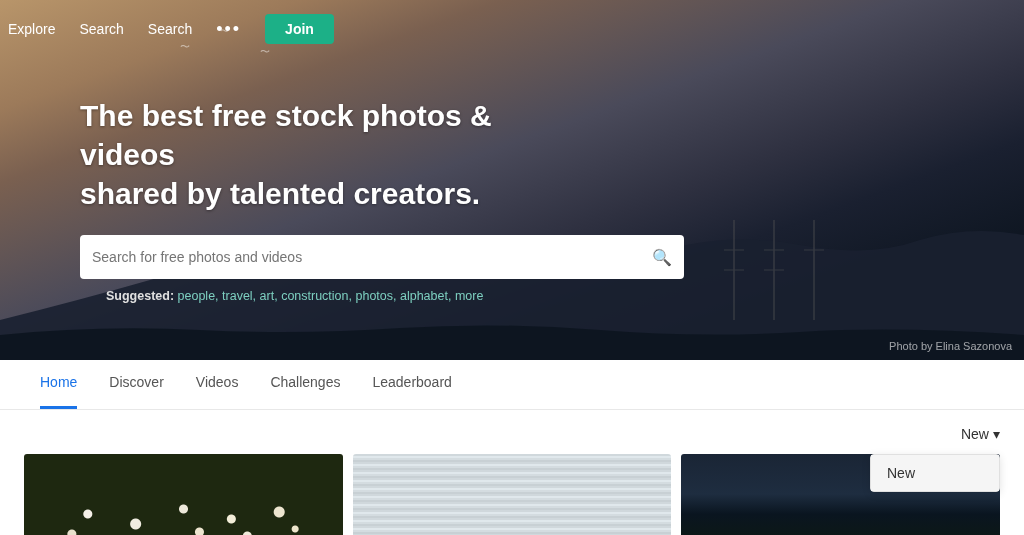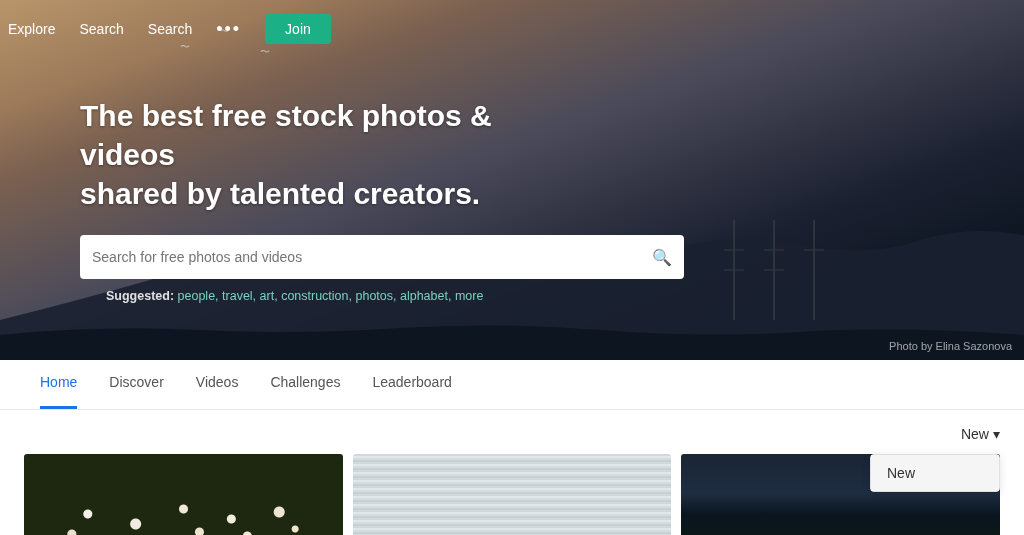--- a/index.html
+++ b/index.html
@@ -61,21 +61,21 @@
       letter-spacing: 2px;
     }
 
     .join-btn {
       background: #1cb087;
       color: #fff;
       border: none;
       padding: 7px 20px;
       border-radius: 4px;
       font-size: 14px;
-      font-weight: 400;
+      font-weight: 700;
       cursor: pointer;
     }
 
     
     .hero-content {
       position: absolute;
       top: 96px;
       left: 80px;
       z-index: 10;
     }

